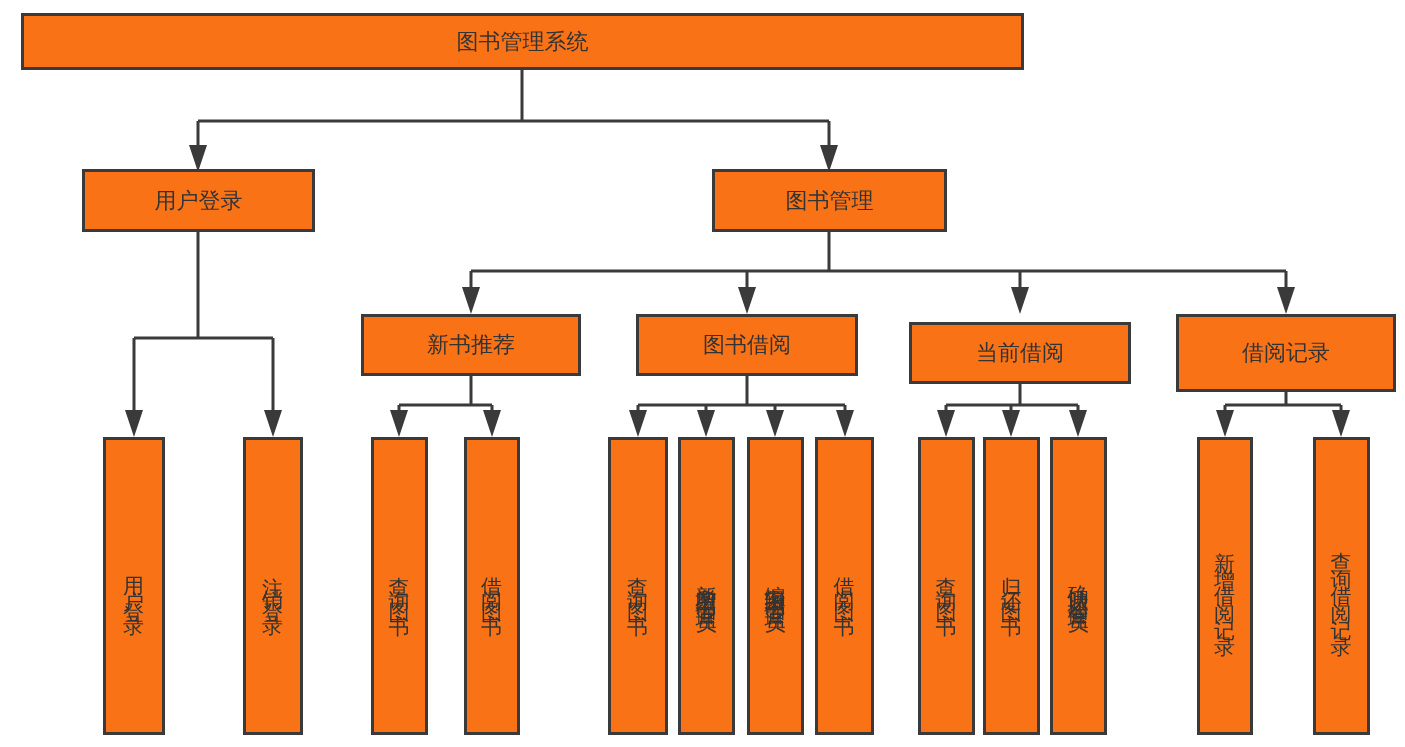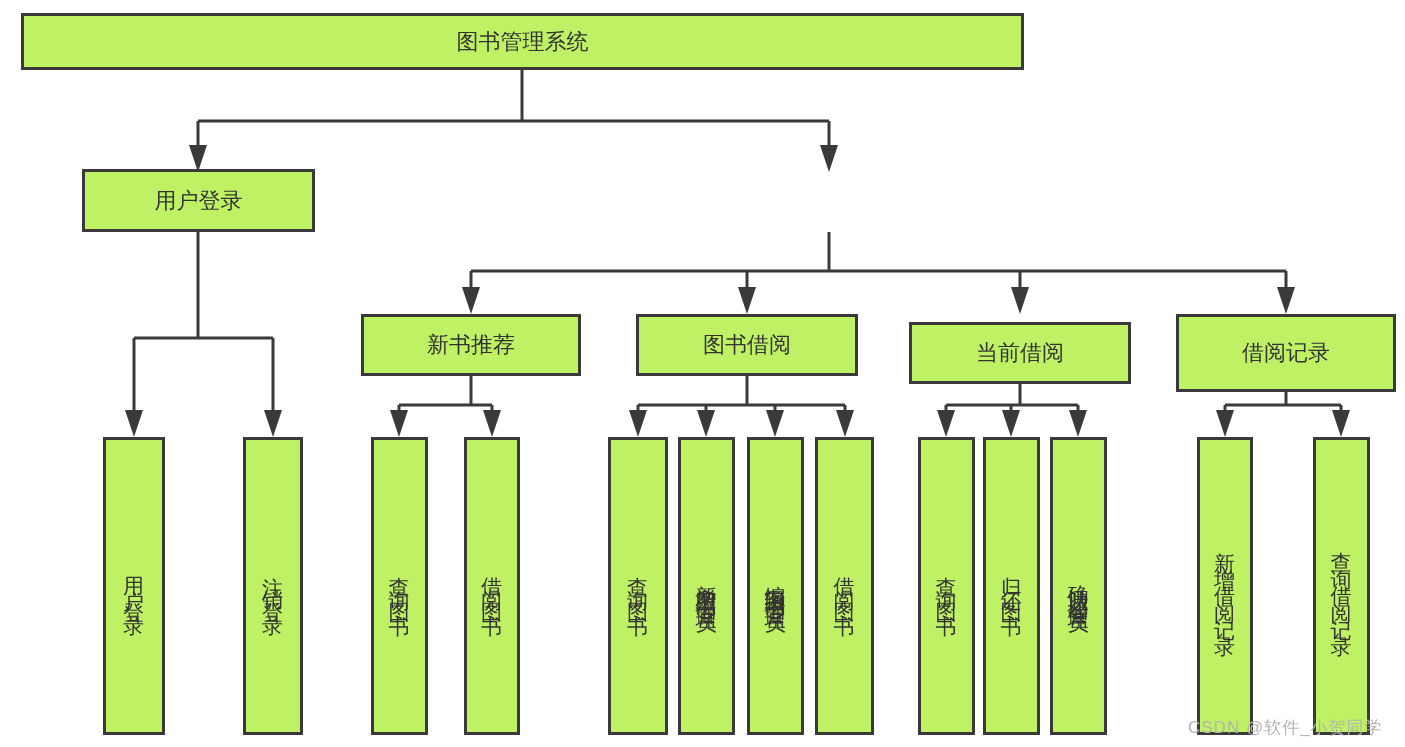--- a/index.html
+++ b/index.html
@@ -16,21 +16,21 @@
     font-family:"Liberation Sans","DejaVu Sans",sans-serif;
     overflow:hidden;
   }
   #connector-layer{position:absolute;left:0;top:0;z-index:1;}
   #connector-layer path{stroke:var(--line);stroke-width:3;fill:none;}
   #connector-layer polygon{fill:var(--line);stroke:none;}
   .box{
     position:absolute;z-index:2;
     box-sizing:border-box;
     border:3px solid var(--line);
-    background:#bef264;
+    background:#f97316;
     display:flex;align-items:center;justify-content:center;
     color:var(--text);
     font-size:22px;
     line-height:1;
     white-space:nowrap;
   }
   .leaf{
     writing-mode:vertical-rl;
     text-orientation:mixed;
     font-size:21px;
@@ -92,20 +92,21 @@
     <g>
       <path d="M1286 376 V405 M1225 405 H1341 M1225 405 V412 M1341 405 V412"></path>
       <polygon points="1216,410 1234,410 1225,437"></polygon>
       <polygon points="1332,410 1350,410 1341,437"></polygon>
     </g>
   </svg>
 
   <div class="box" style="left:21px;top:13px;width:1003px;height:57px">图书管理系统</div>
 
   <div class="box" style="left:82px;top:169px;width:233px;height:63px">用户登录</div>
+  <div class="box" style="left:712px;top:169px;width:235px;height:63px">图书管理</div>
 
   <div class="box" style="left:636px;top:314px;width:222px;height:62px">图书借阅</div>
   <div class="box" style="left:361px;top:314px;width:220px;height:62px">新书推荐</div>
   <div class="box" style="left:909px;top:322px;width:222px;height:62px">当前借阅</div>
   <div class="box" style="left:1176px;top:314px;width:220px;height:78px">借阅记录</div>
 
   <div class="box leaf" style="left:103px;top:437px;width:62px;height:298px">用户登录</div>
   <div class="box leaf" style="left:243px;top:437px;width:60px;height:298px">注销登录</div>
 
   <div class="box leaf" style="left:371px;top:437px;width:57px;height:298px">查询图书</div>
@@ -116,15 +117,14 @@
   <div class="box leaf sp9" style="left:747px;top:437px;width:57px;height:298px">编辑图书（管理员）</div>
   <div class="box leaf" style="left:815px;top:437px;width:59px;height:298px">借阅图书</div>
 
   <div class="box leaf" style="left:918px;top:437px;width:57px;height:298px">查询图书</div>
   <div class="box leaf" style="left:983px;top:437px;width:57px;height:298px">归还图书</div>
   <div class="box leaf sp9" style="left:1050px;top:437px;width:57px;height:298px">确认归还（管理员）</div>
 
   <div class="box leaf sp6" style="left:1197px;top:437px;width:56px;height:298px">新增借阅记录</div>
   <div class="box leaf sp6" style="left:1313px;top:437px;width:57px;height:298px">查询借阅记录</div>
 
-  <div class="watermark">CSDN @软件_小贺同学</div>
 
 </div>
 
 </body></html>

